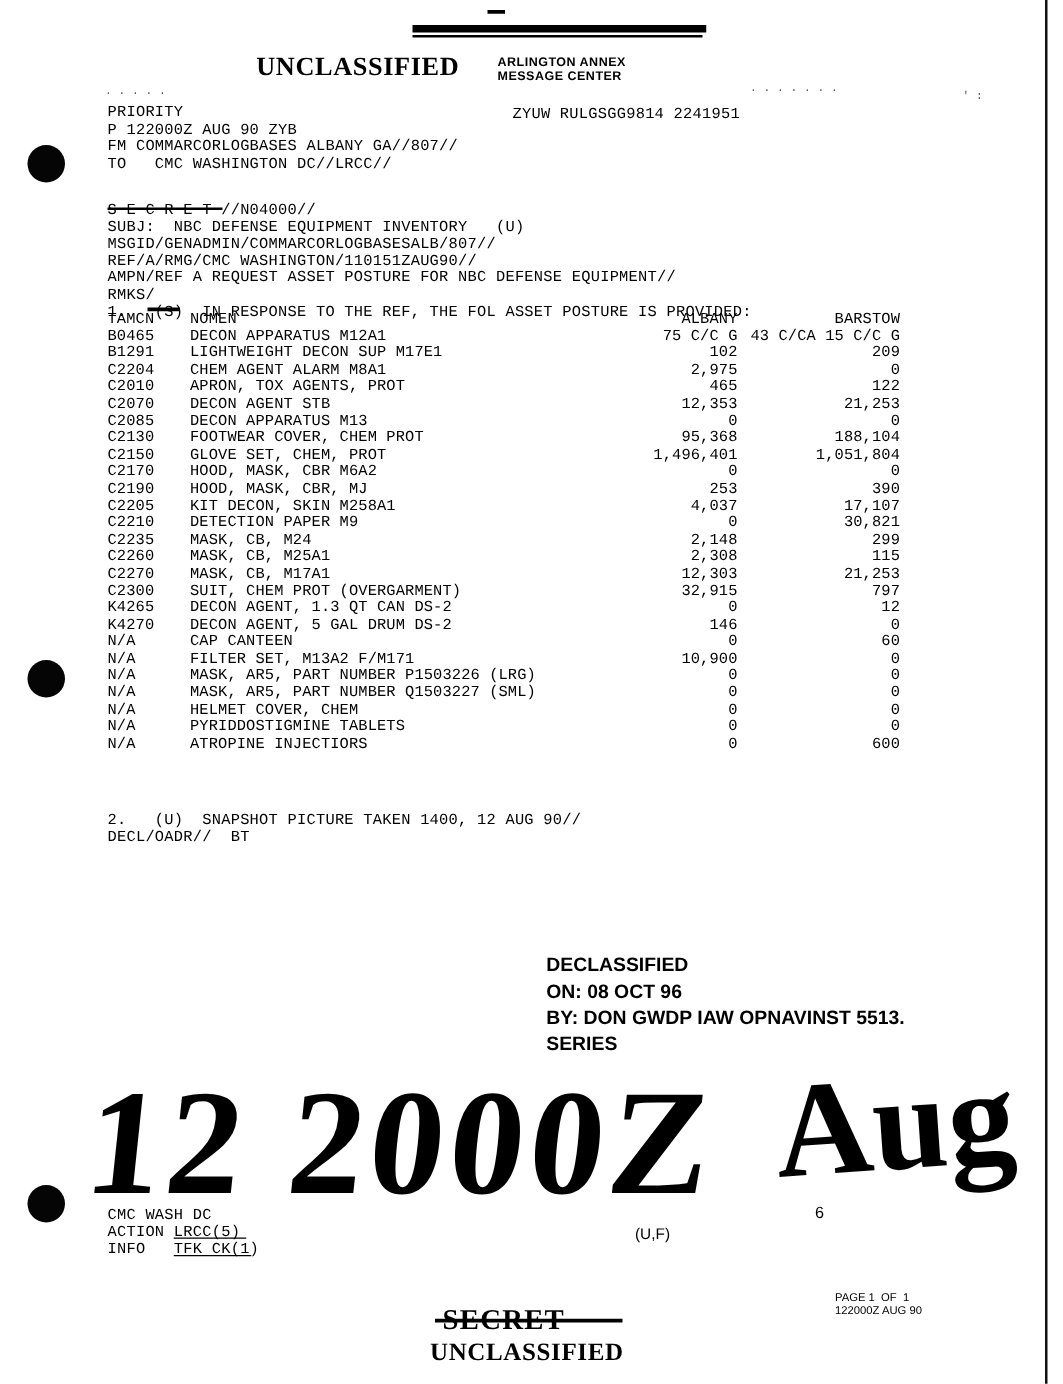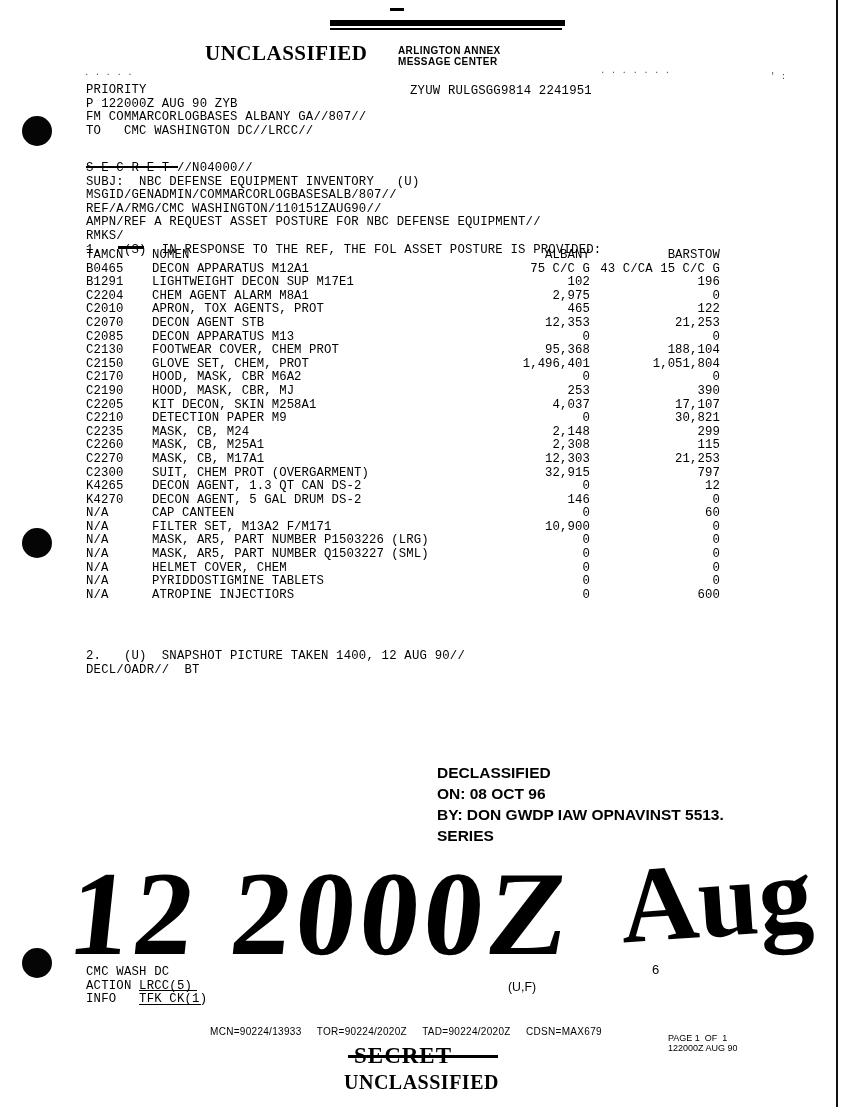--- a/index.html
+++ b/index.html
@@ -201,21 +201,21 @@
     <tr>
           <td class="tamcn">B0465</td>
           <td class="nomen">DECON APPARATUS M12A1</td>
           <td class="albany">75 C/C G</td>
           <td class="barstow">43 C/CA 15 C/C G</td>
         </tr>
         <tr>
           <td class="tamcn">B1291</td>
           <td class="nomen">LIGHTWEIGHT DECON SUP M17E1</td>
           <td class="albany">102</td>
-          <td class="barstow">196</td>
+          <td class="barstow">209</td>
         </tr>
         <tr>
           <td class="tamcn">C2204</td>
           <td class="nomen">CHEM AGENT ALARM M8A1</td>
           <td class="albany">2,975</td>
           <td class="barstow">0</td>
         </tr>
         <tr>
           <td class="tamcn">C2010</td>
           <td class="nomen">APRON, TOX AGENTS, PROT</td>
@@ -365,21 +365,20 @@
   <div class="hw-aug">Aug</div>
 
   <div class="routing">CMC WASH DC
 ACTION LRCC(5)
 INFO   TFK CK(1)</div>
   <div class="ul-lrcc"></div>
   <div class="ul-tfk"></div>
   <div class="uf">(U,F)</div>
   <div class="pagenum">6</div>
 
-  <div class="mcnline">MCN=90224/13933     TOR=90224/2020Z     TAD=90224/2020Z     CDSN=MAX679</div>
   <div class="pageof">PAGE 1  OF  1
 122000Z AUG 90</div>
 
   <div class="secret-bottom">SECRET</div>
   <div class="secret-strike"></div>
   <div class="unclass-bottom">UNCLASSIFIED</div>
 
 </div>
 
 </body></html>

